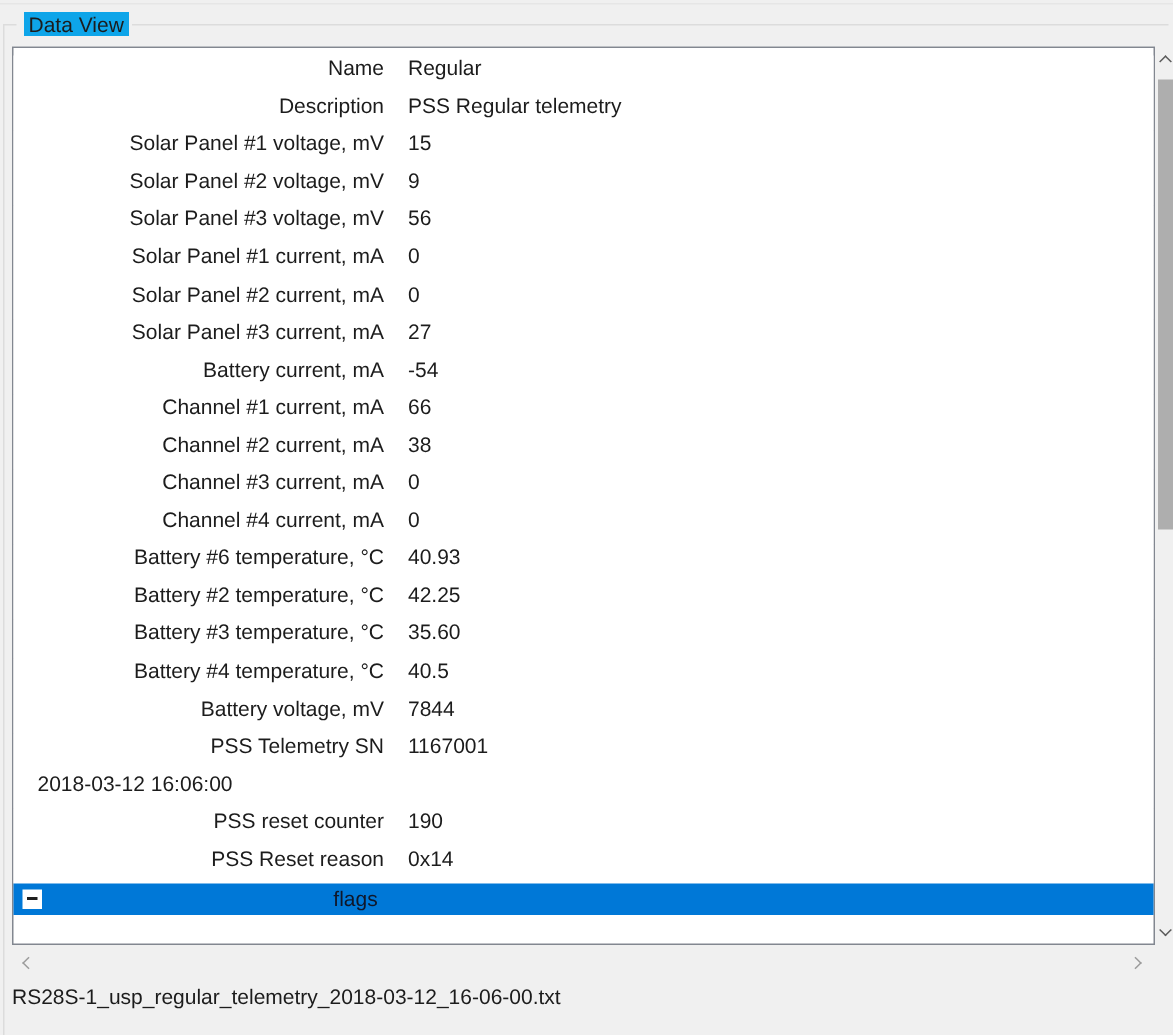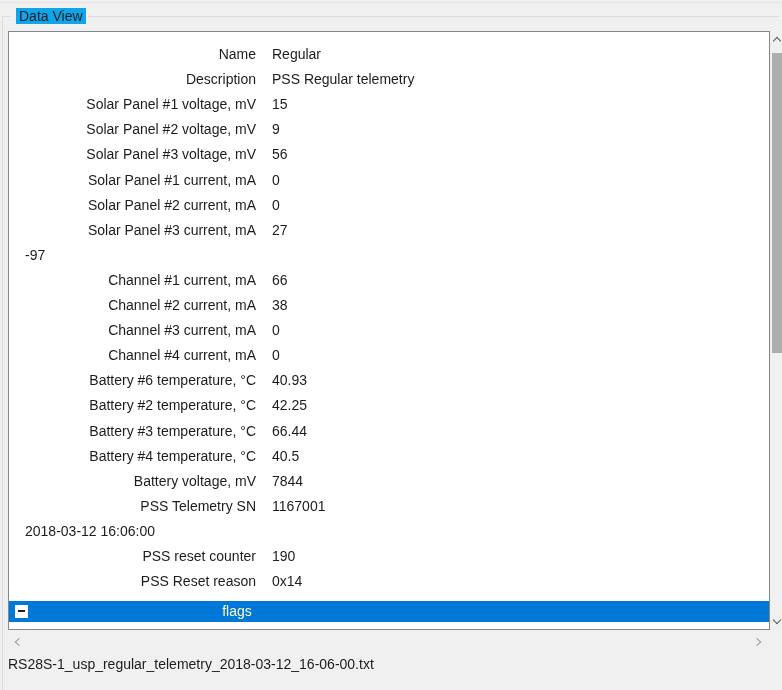--- a/index.html
+++ b/index.html
@@ -26,39 +26,38 @@
   #databox {
     position: absolute; left: 8px; top: 31px;
     width: 762px; height: 599px;
     background: #ffffff;
     border: 1px solid #828790;
   }
   #rows { position: absolute; left: 0; top: 5px; right: 0; }
   .row {
     height: 25.1px;
     display: flex;
-    align-items: flex-end;
+    align-items: flex-start;
     background: #ffffff;
   }
   .row .lbl {
     width: 247px;
     text-align: right;
     white-space: nowrap;
   }
   .row .val {
     margin-left: 16px;
     white-space: nowrap;
   }
 
   #flags-row {
     position: relative;
     height: 21px;
     background: #0078d7;
-    color: #fef9c3;
-    margin-top: 12px;
+    color: #0f172a;
   }
   #collapse-button {
     position: absolute; left: 6px; top: 4px;
     width: 13px; height: 13px;
     background: #ffffff;
   }
   #collapse-minus {
     position: absolute; left: 3px; top: 5px;
     width: 7px; height: 2px;
     background: #1f1f1f;
@@ -151,21 +150,22 @@
     <span class="lbl">Solar Panel #2 current, mA</span>
     <span class="val">0</span>
   </div>
 
   <div class="row">
     <span class="lbl">Solar Panel #3 current, mA</span>
     <span class="val">27</span>
   </div>
 
   <div class="row">
-    <span class="val">-97</span>
+    <span class="lbl">Battery current, mA</span>
+    <span class="val">-54</span>
   </div>
 
   <div class="row">
     <span class="lbl">Channel #1 current, mA</span>
     <span class="val">66</span>
   </div>
 
   <div class="row">
     <span class="lbl">Channel #2 current, mA</span>
     <span class="val">38</span>
@@ -186,21 +186,21 @@
     <span class="val">40.93</span>
   </div>
 
   <div class="row">
     <span class="lbl">Battery #2 temperature, °C</span>
     <span class="val">42.25</span>
   </div>
 
   <div class="row">
     <span class="lbl">Battery #3 temperature, °C</span>
-    <span class="val">66.44</span>
+    <span class="val">35.60</span>
   </div>
 
   <div class="row">
     <span class="lbl">Battery #4 temperature, °C</span>
     <span class="val">40.5</span>
   </div>
 
   <div class="row">
     <span class="lbl">Battery voltage, mV</span>
     <span class="val">7844</span>

